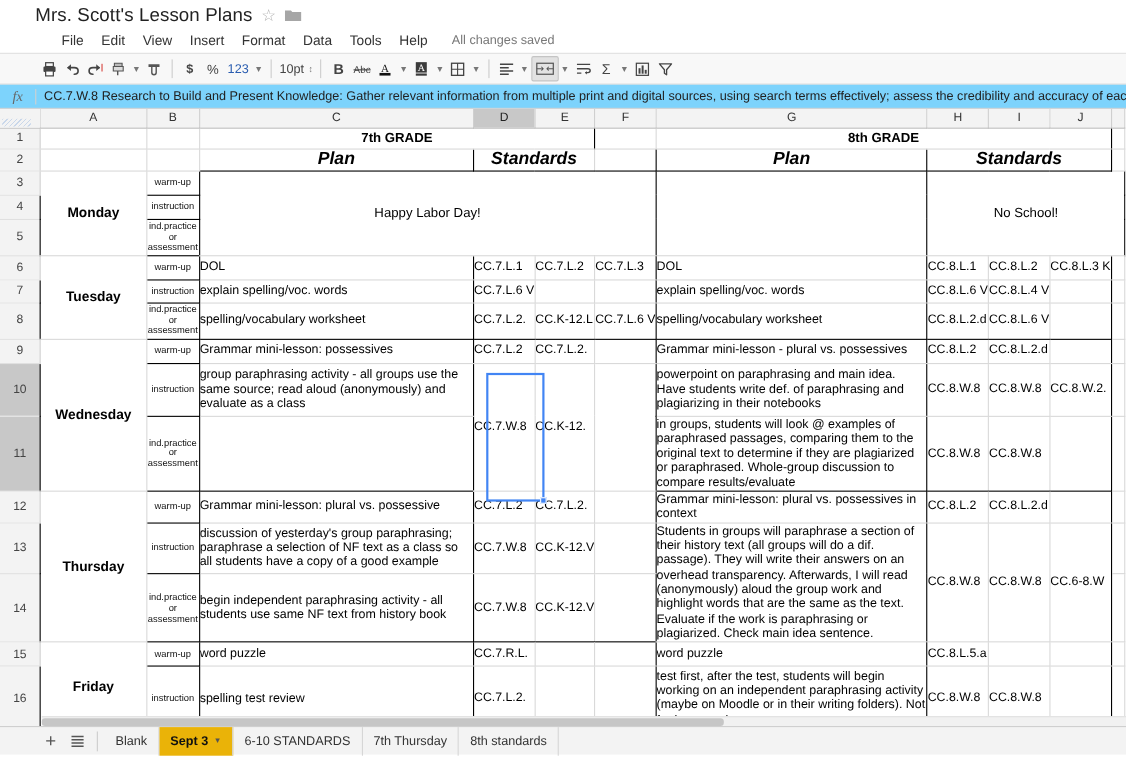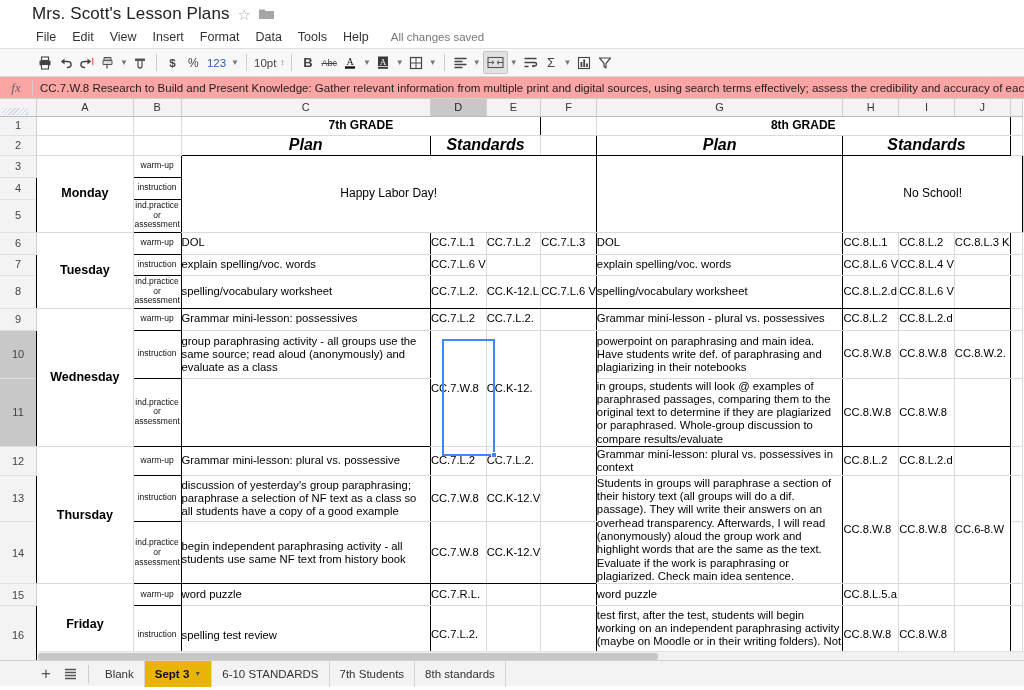--- a/index.html
+++ b/index.html
@@ -27,21 +27,21 @@
     letter-spacing: .1px;
     white-space: nowrap;
   }
   .ticon { display: inline-block; color: #9a9a9a; }
   .star-icon { font-size: 15px; color: #b0b0b0; line-height: 1; }
   .folder-icon svg { display: block; }
 
   
   #menubar {
     height: 22px;
-    padding-left: 28px;
+    padding-left: 48px;
     display: flex;
     align-items: center;
     background: #fff;
     font-size: 12.5px;
     color: #333;
   }
   .menu-item { padding: 2px 8px; cursor: default; white-space: nowrap; }
   #save-status {
     margin-left: 14px;
     font-size: 11.5px;
@@ -82,21 +82,21 @@
   .tb-fontsize { font-size: 11.5px; padding: 0 2px; }
   .tb-pressed { background: #e2e2e2; border: 1px solid #c4c4c4; border-radius: 2px; }
   svg { shape-rendering: geometricPrecision; }
 
   
   #formulabar {
     height: 22px;
     display: flex;
     align-items: center;
     border-bottom: 1px solid #d0d0d0;
-    background: #fca5a5;
+    background: #7dd3fc;
     font-size: 11.5px;
   }
   #fx-label {
     width: 32px; text-align: center;
     font-style: italic; font-family: "Liberation Serif", serif;
     font-size: 13px; color: #666;
   }
   #fx-divider { width: 1px; height: 14px; background: #d0d0d0; }
   #formula-text {
     flex: 1;
@@ -700,18 +700,18 @@
     <span>Blank</span>
   </div>
   <div class="sheet-tab active">
     <span>Sept 3</span>
     <span class="tab-caret">▼</span>
   </div>
   <div class="sheet-tab">
     <span>6-10 STANDARDS</span>
   </div>
   <div class="sheet-tab">
-    <span>7th Students</span>
+    <span>7th Thursday</span>
   </div>
   <div class="sheet-tab">
     <span>8th standards</span>
   </div>
 </div>
 
 </body></html>

